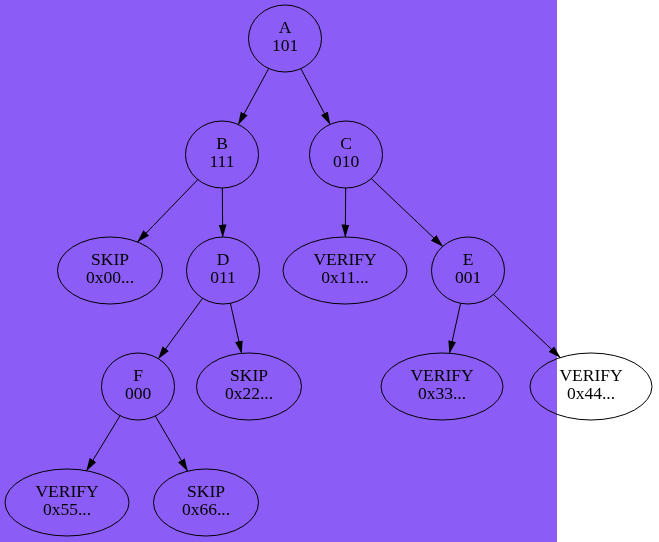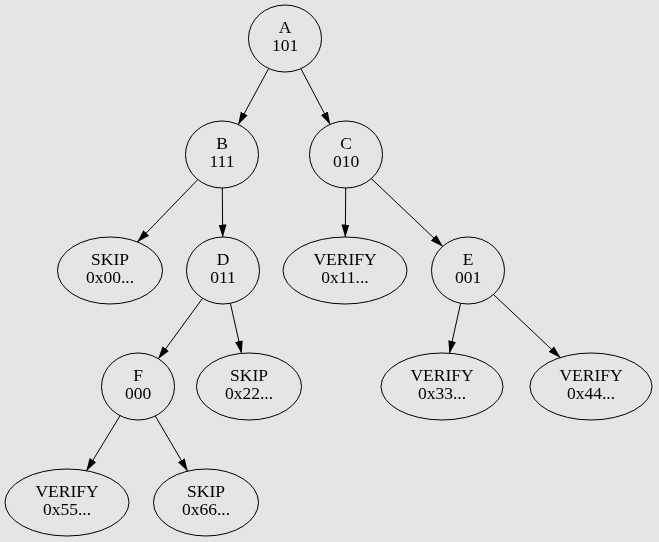--- a/index.html
+++ b/index.html
@@ -1,24 +1,24 @@
 <!DOCTYPE html>
 <html><head>
 <meta charset="utf-8">
 <style>
   html, body {
     margin: 0;
     padding: 0;
     background: #ffffff;
   }
   .canvas-wrap {
-    width: 659px;
+    width: 557px;
     height: 542px;
     position: relative;
-    background: #e5e5e5;
+    background: #8b5cf6;
   }
   svg {
     display: block;
     font-family: "Liberation Serif", "DejaVu Serif", serif;
   }
   .node-outline {
     fill: none;
     stroke: #000000;
     stroke-width: 1;
   }

